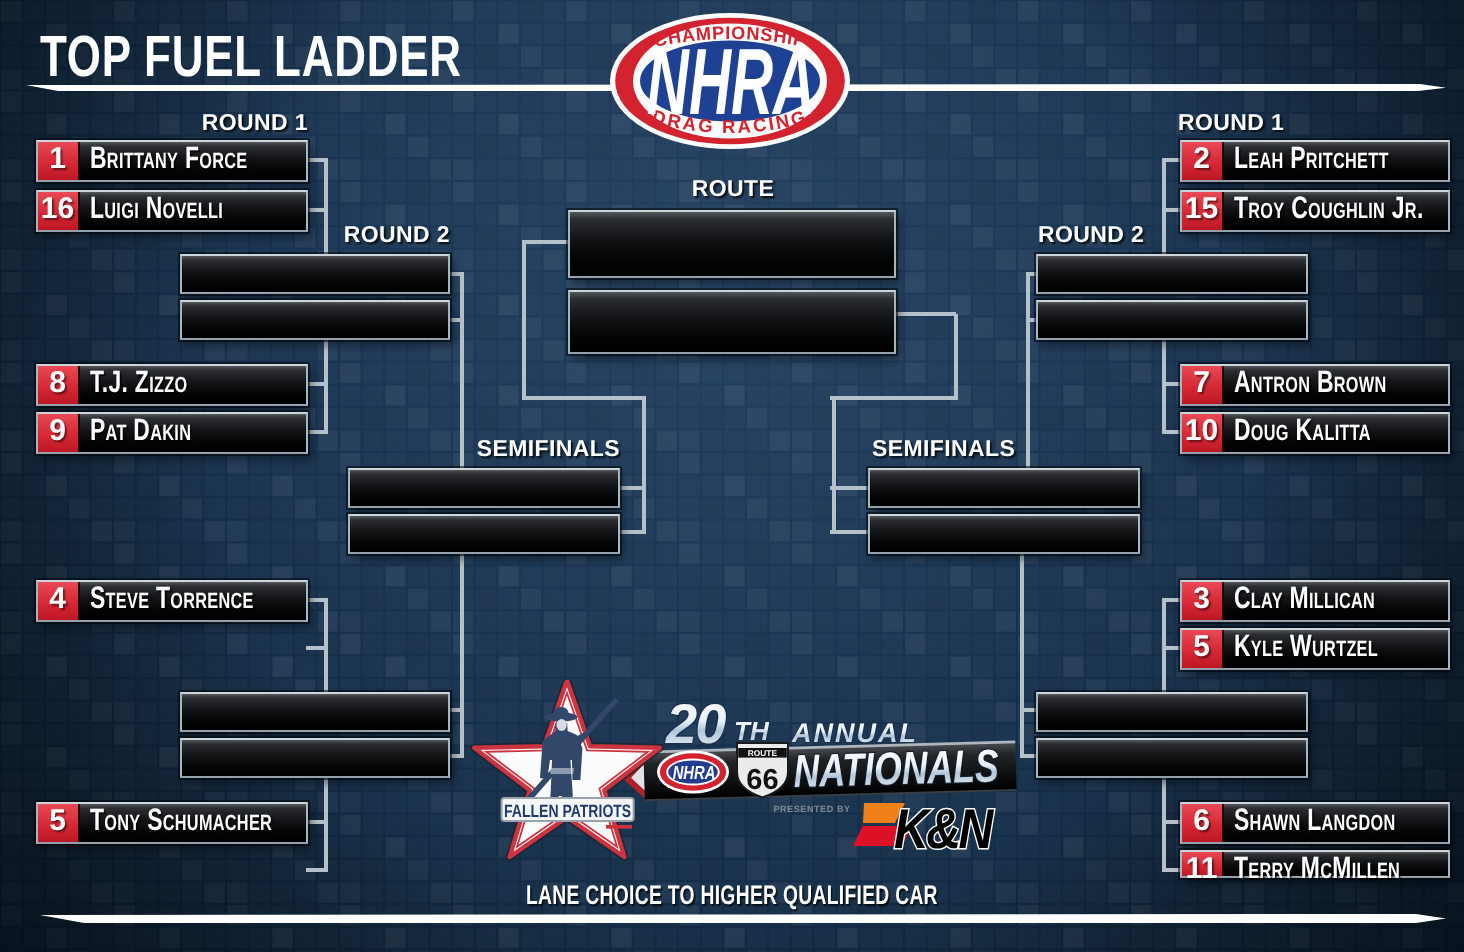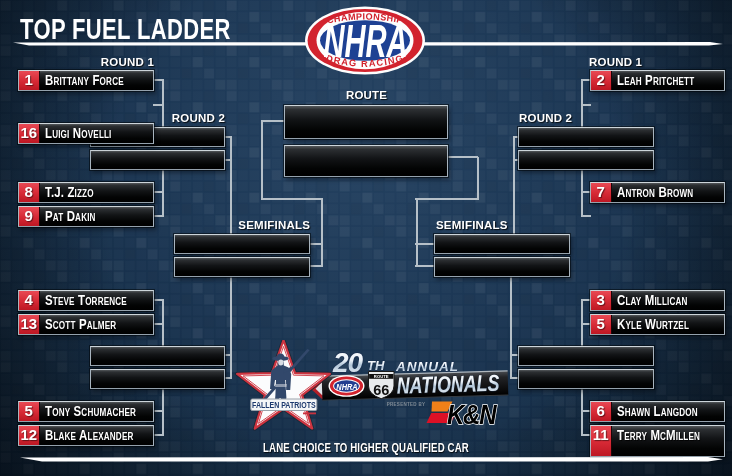--- a/index.html
+++ b/index.html
@@ -120,70 +120,70 @@
 <div class="box" style="left:518px;top:150px;width:136px;height:20px;"></div>
 <div class="box" style="left:518px;top:345.5px;width:136px;height:20px;"></div>
 <div class="box" style="left:518px;top:368.5px;width:136px;height:20px;"></div>
 <div class="box" style="left:433.5px;top:234px;width:136.5px;height:20px;"></div>
 <div class="box" style="left:433.5px;top:256.5px;width:136.5px;height:20px;"></div>
 
 <div class="box" style="left:18px;top:70px;width:136px;height:21px;">
       <div class="seed">1</div>
       <div class="nm">Brittany Force</div>
     </div>
-<div class="box" style="left:18px;top:94.5px;width:136px;height:21px;margin-top:28px;">
+<div class="box" style="left:18px;top:94.5px;width:136px;height:21px;">
       <div class="seed">16</div>
       <div class="nm">Luigi Novelli</div>
     </div>
 <div class="box" style="left:18px;top:181.5px;width:136px;height:21px;">
       <div class="seed">8</div>
       <div class="nm">T.J. Zizzo</div>
     </div>
 <div class="box" style="left:18px;top:205.5px;width:136px;height:21px;">
       <div class="seed">9</div>
       <div class="nm">Pat Dakin</div>
     </div>
 <div class="box" style="left:18px;top:289.5px;width:136px;height:21px;">
       <div class="seed">4</div>
       <div class="nm">Steve Torrence</div>
     </div>
-<div class="box" style="left:18px;top:313.5px;width:136px;height:21px;">
-      <div class="seed">13</div>
-      <div class="nm">Scott Palmer</div>
-    </div>
 <div class="box" style="left:18px;top:401px;width:136px;height:21px;">
       <div class="seed">5</div>
       <div class="nm">Tony Schumacher</div>
     </div>
-<div class="box" style="left:18px;top:425px;width:136px;height:21px;">
-      <div class="seed">12</div>
-      <div class="nm">Blake Alexander</div>
-    </div>
 
 <div class="box" style="left:590px;top:70px;width:135px;height:21px;">
       <div class="seed">2</div>
       <div class="nm">Leah Pritchett</div>
     </div>
+<div class="box" style="left:590px;top:94.5px;width:135px;height:21px;">
+      <div class="seed">15</div>
+      <div class="nm">Troy Coughlin Jr.</div>
+    </div>
 <div class="box" style="left:590px;top:181.5px;width:135px;height:21px;">
       <div class="seed">7</div>
       <div class="nm">Antron Brown</div>
     </div>
+<div class="box" style="left:590px;top:205.5px;width:135px;height:21px;">
+      <div class="seed">10</div>
+      <div class="nm">Doug Kalitta</div>
+    </div>
 <div class="box" style="left:590px;top:289.5px;width:135px;height:21px;">
       <div class="seed">3</div>
       <div class="nm">Clay Millican</div>
     </div>
 <div class="box" style="left:590px;top:313.5px;width:135px;height:21px;">
       <div class="seed">5</div>
       <div class="nm">Kyle Wurtzel</div>
     </div>
 <div class="box" style="left:590px;top:401px;width:135px;height:21px;">
       <div class="seed">6</div>
       <div class="nm">Shawn Langdon</div>
     </div>
-<div class="box" style="left:590px;top:425px;width:135px;height:32px;">
+<div class="box" style="left:590px;top:425px;width:135px;height:14px;">
       <div class="seed">11</div>
       <div class="nm">Terry McMillen</div>
     </div>
 
 <svg style="position:absolute;left:303px;top:4px;" width="126" height="74" viewBox="0 0 126 74">
 <ellipse cx="62" cy="36.5" rx="60" ry="34" fill="#fdfdfd"></ellipse>
 <ellipse cx="62" cy="36.5" rx="57.4" ry="31.6" fill="#d2232e"></ellipse>
 <ellipse cx="62" cy="36.5" rx="48.5" ry="28.8" fill="#fdfdfd"></ellipse>
 <ellipse cx="62" cy="36.5" rx="45" ry="20.3" fill="#1e4193"></ellipse>
 <path id="arct" d="M 16,21.5 Q 62,9.5 108,21.5" fill="none"></path>

